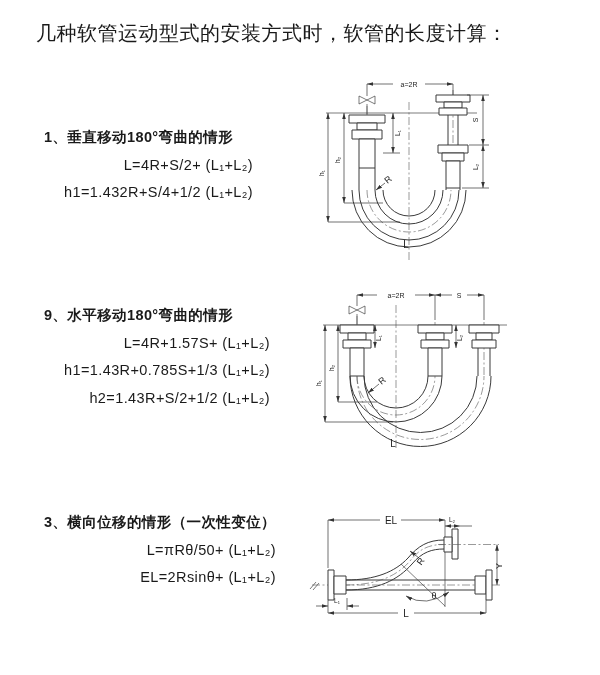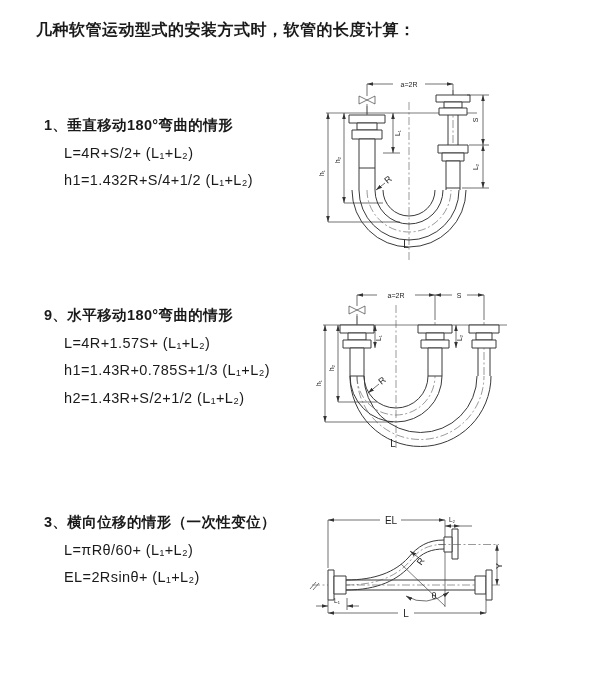--- a/index.html
+++ b/index.html
@@ -1,24 +1,24 @@
 <!DOCTYPE html>
 <html><head>
 <meta charset="utf-8">
 <style>
   * { margin:0; padding:0; box-sizing:border-box; }
   html,body { width:600px; height:675px; background:#ffffff; }
   body { position:relative; font-family:"Liberation Sans", sans-serif; color:#1a1a1a; overflow:hidden; }
 
-  .title { position:absolute; left:36px; top:20px; font-size:16px; font-weight:700; letter-spacing:.5px; }
+  .title { position:absolute; left:36px; top:20px; font-size:20px; font-weight:400; letter-spacing:.5px; }
 
   .sec { position:absolute; left:44px; font-size:14.5px; line-height:27.5px; letter-spacing:.4px; }
   .sec .heading { font-weight:700; }
-  .sec p.formula { padding-left:20px; white-space:pre; }
-  .sec1 { top:112px; }
+  .sec p.formula { padding-left:20px; white-space:pre;text-align:right; }
+  .sec1 { top:124px; }
   .sec2 { top:302px; }
   .sec3 { top:509px; }
 
   svg { position:absolute; overflow:visible; }
   svg text { font-family:"Liberation Sans", sans-serif; fill:#222; }
   .dgm path, .dgm line, .dgm rect, .dgm polyline { vector-effect:non-scaling-stroke; }
   .ln  { stroke:#3a3a3a; stroke-width:1;  fill:none; }
   .thin{ stroke:#444;    stroke-width:.7; fill:none; }
   .dim { stroke:#333;    stroke-width:.7; fill:none; }
   .cl  { stroke:#555;    stroke-width:.6; fill:none; stroke-dasharray:8 2.5 2 2.5; }
@@ -40,21 +40,21 @@
 
 <div class="sec sec2">
   <p class="heading">9、水平移动180°弯曲的情形</p>
   <p class="formula">L=4R+1.57S+ (L₁+L₂)</p>
   <p class="formula">h1=1.43R+0.785S+1/3 (L₁+L₂)</p>
   <p class="formula">h2=1.43R+S/2+1/2 (L₁+L₂)</p>
 </div>
 
 <div class="sec sec3">
   <p class="heading">3、横向位移的情形（一次性变位）</p>
-  <p class="formula">L=πRθ/60+ (L₁+L₂)</p>
+  <p class="formula">L=πRθ/50+ (L₁+L₂)</p>
   <p class="formula">EL=2Rsinθ+ (L₁+L₂)</p>
 </div>
 
 <svg class="dgm" style="left:305px; top:70px;" width="270" height="195" viewBox="0 0 270 195">
   <defs>
     <marker id="ar1" viewBox="0 0 10 6" refX="10" refY="3" markerWidth="9" markerHeight="5.4" orient="auto-start-reverse">
       <path d="M0 0 L10 3 L0 6 Z" fill="#333"></path>
     </marker>
     <pattern id="hp1" width="5" height="5" patternUnits="userSpaceOnUse">
       <path d="M0 5 L5 0 M0 0 L5 5" stroke="#777" stroke-width=".7"></path>

